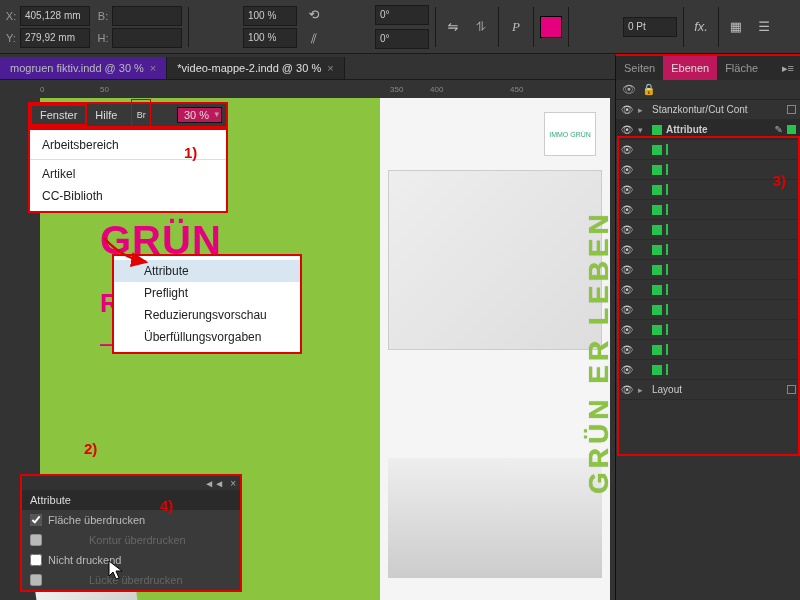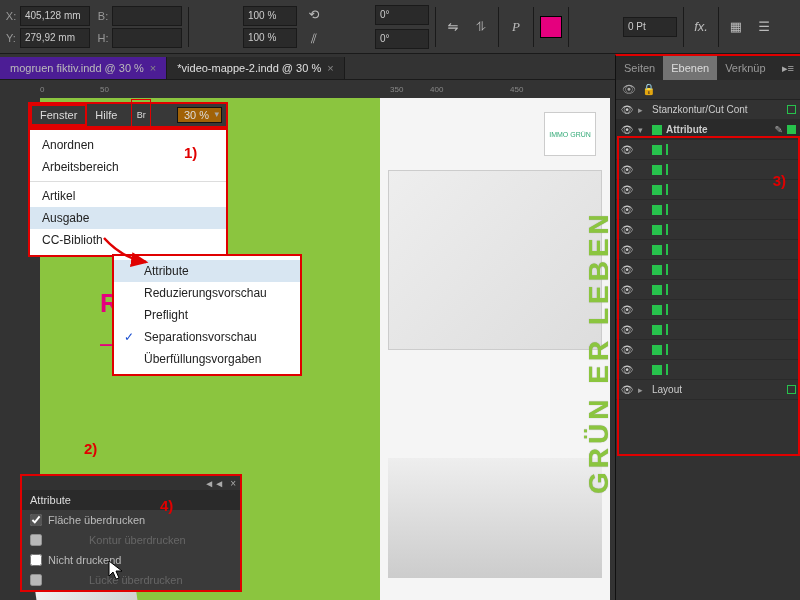--- a/index.html
+++ b/index.html
@@ -37,21 +37,21 @@
   .side-text { position:absolute; right:-4px; top:4px; height:500px; width:30px; writing-mode:vertical-rl; transform:rotate(180deg); color:#8bc53f; font-weight:bold; font-size:28px; letter-spacing:4px; display:flex; align-items:center; justify-content:center; text-shadow:0 0 1px #999;}
   .headline { position:absolute; left:60px; top:120px; color:#e5007e; font-weight:900; font-size:40px; letter-spacing:1px; }
   .sub1 { position:absolute; left:60px; top:190px; color:#e5007e; font-weight:900; font-size:26px; }
   .sub2 { position:absolute; left:60px; top:236px; color:#e5007e; font-weight:900; font-size:18px; }
   .kb-corner { position:absolute; left:-6px; bottom:-6px; width:100px; height:90px; background:linear-gradient(135deg,#fff,#ccc); transform:rotate(-8deg);}
 
   
   .menu-strip { position: absolute; left: 28px; top: 102px; width: 200px; background: #383838; border: 2px solid #e00000; display: flex; align-items: center; height: 26px; z-index: 50; }
   .menu-item { padding: 0 8px; color: #ddd; height: 100%; display: flex; align-items: center; }
   .menu-item.hl { border: 2px solid #e00000; }
-  .zoom-box { margin-left: auto; margin-right: 4px; background: #a16207; border: 1px solid #111; padding: 1px 12px 1px 6px; color: #ddd; font-size: 11px; position: relative; }
+  .zoom-box { margin-left: auto; margin-right: 4px; background: #be185d; border: 1px solid #111; padding: 1px 12px 1px 6px; color: #ddd; font-size: 11px; position: relative; }
   .zoom-box::after { content:"▾"; position:absolute; right:2px; top:1px; font-size:9px; color:#aaa;}
   .br-box { width:20px; height:32px; border:1px solid #e00000; color:#ddd; display:flex; align-items:center; justify-content:center; font-size:9px; margin-left:6px;}
 
   .dropdown { position: absolute; left: 28px; top: 128px; width: 200px; background: #fff; border: 2px solid #e00000; z-index: 50; padding: 4px 0; }
   .dropdown .mi { padding: 4px 12px; color: #222; font-size: 12px; }
   .dropdown .mi.hl { background: #d8e6f2; }
   .dropdown .sep { height: 1px; background: #ddd; margin: 3px 0; }
 
   .submenu { position: absolute; left: 112px; top: 254px; width: 190px; background: #fff; border: 2px solid #e00000; z-index: 60; padding: 4px 0; }
   .submenu .mi { padding: 4px 12px 4px 30px; color: #222; font-size: 12px; position: relative; }
@@ -67,21 +67,21 @@
   .attr-panel .p-title { background: #2a2a2a; padding: 4px 8px; color: #ddd; font-size: 11px; }
   .attr-panel .p-row { padding: 4px 8px; display: flex; align-items: center; gap: 6px; color: #bbb; font-size: 11px; }
   .attr-panel .p-row.dis { color: #666; gap: 47px; }
   .attr-panel input[type=checkbox] { width: 12px; height: 12px; accent-color:#555; }
   .cursor { position:absolute; left:108px; bottom:18px; z-index:90; }
 
   
   .right-panel { position: absolute; right: 0; top: 54px; width: 185px; bottom: 0; background: #323232; border-left: 1px solid #111; border-top: 2px solid #e00000; }
   .rp-tabs { display: flex; background: #2a2a2a; height: 24px; align-items: center; font-size: 11px; }
   .rp-tabs .t { padding: 0 8px; color: #999; height:100%; display:flex; align-items:center;}
-  .rp-tabs .t.active { background: #737373; color: #ddd; }
+  .rp-tabs .t.active { background: #be185d; color: #ddd; }
   .rp-tabs .more { margin-left:auto; padding:0 6px; color:#aaa;}
   .rp-toolbar { height: 20px; display:flex; align-items:center; padding:0 6px; gap:6px; border-bottom:1px solid #222;}
   .rp-toolbar .ico { width:14px; color:#aaa; text-align:center; font-size:11px;}
   .layer-row { display: flex; align-items: center; height: 20px; padding: 0 4px; gap: 4px; font-size: 10px; color: #ccc; border-bottom: 1px solid #2a2a2a; }
   .layer-row .eye { width: 14px; text-align:center; color:#ccc; }
   .layer-row .tri { width: 10px; color:#999; font-size:9px;}
   .layer-row .sw { width: 10px; height: 10px; background: #27c24c; }
   .layer-row .name { flex: 1; overflow: hidden; white-space: nowrap; }
   .layer-row .sq { width: 9px; height: 9px; border: 1px solid #27c24c; }
   .layer-row.sel { background: #2a2a2a; }
@@ -186,33 +186,30 @@
 </div>
 
 <div class="menu-strip">
   <div class="menu-item hl">Fenster</div>
   <div class="menu-item">Hilfe</div>
   <div class="br-box">Br</div>
   <div class="zoom-box">30 %</div>
 </div>
 
 <div class="dropdown">
-  <div class="mi">Anordnen</div>
   <div class="mi">Arbeitsbereich</div>
   <div class="sep"></div>
   <div class="mi">Artikel</div>
-  <div class="mi hl">Ausgabe</div>
   <div class="mi">CC-Biblioth</div>
 </div>
 
 <div class="submenu">
   <div class="mi hl">Attribute</div>
+  <div class="mi">Preflight</div>
   <div class="mi">Reduzierungsvorschau</div>
-  <div class="mi">Preflight</div>
-  <div class="mi check">Separationsvorschau</div>
   <div class="mi">Überfüllungsvorgaben</div>
 </div>
 
 <svg class="arrow-svg" width="60" height="40">
   <defs>
       <marker id="ah" markerWidth="8" markerHeight="8" refX="6" refY="3" orient="auto">
         <path d="M0,0 L7,3 L0,6 Z" fill="#e00000"></path>
       </marker>
     </defs>
   <path d="M6,6 Q24,26 48,30" stroke="#e00000" stroke-width="2.5" fill="none" marker-end="url(#ah)"></path>
@@ -247,21 +244,21 @@
     </div>
 </div>
 <svg class="cursor" width="18" height="22">
     <path d="M1,1 L1,16 L5,12 L8,19 L11,18 L8,11 L14,11 Z" fill="#fff" stroke="#000" stroke-width="1"></path>
   </svg>
 
 <div class="right-panel">
   <div class="rp-tabs">
     <div class="t">Seiten</div>
     <div class="t active">Ebenen</div>
-    <div class="t">Verknüp</div>
+    <div class="t">Fläche</div>
     <div class="more">▸≡</div>
   </div>
   <div class="rp-toolbar">
     <span class="ico">👁</span>
     <span class="ico">🔒</span>
   </div>
   <div class="layer-row">
     <span class="eye">👁</span>
       <span class="tri">▸</span>
       <span class="name">Stanzkontur/Cut Cont</span>

